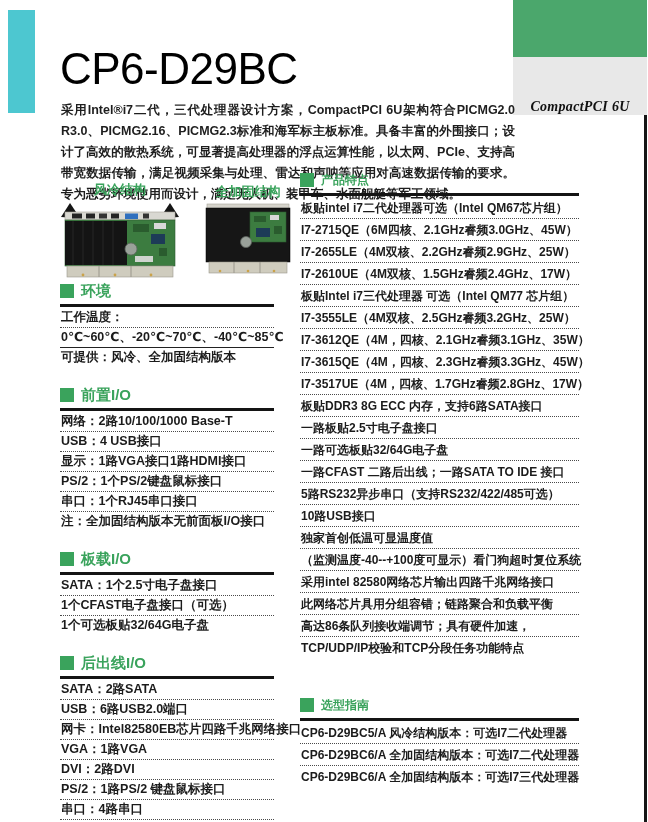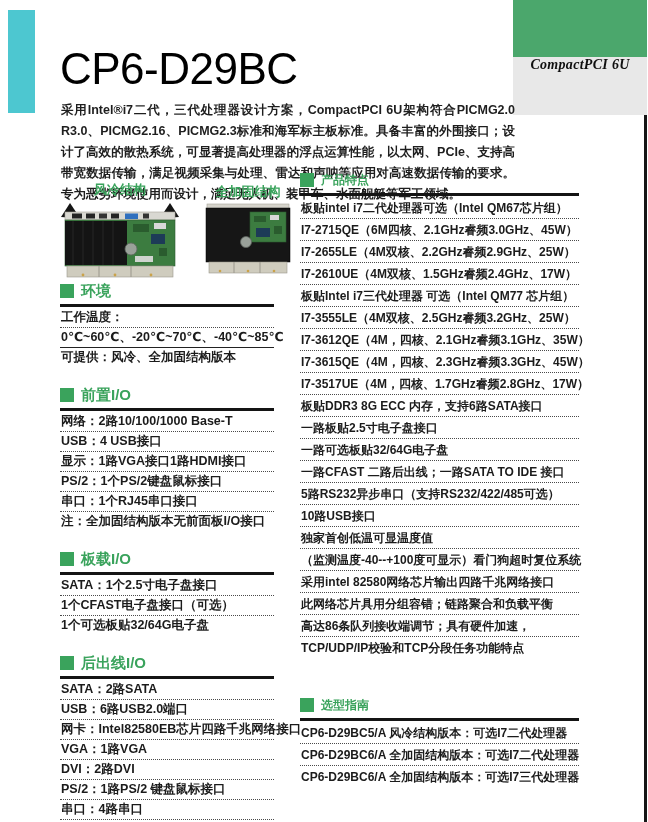--- a/index.html
+++ b/index.html
@@ -2,21 +2,21 @@
 <html><head>
 <meta charset="utf-8">
 <style>
   html,body{margin:0;padding:0;background:#ffffff;}
   body{font-family:"Liberation Sans","DejaVu Sans",sans-serif;}
   .page{position:relative;width:648px;height:822px;background:#fff;overflow:hidden;}
 
   .teal-bar{position:absolute;left:8px;top:10px;width:27px;height:103px;background:#4dc7d0;}
   .green-block{position:absolute;left:513px;top:0;width:134px;height:57px;background:#4ba76c;}
   .badge-band{position:absolute;left:513px;top:57px;width:134px;height:58px;background:#e8e8e8;
-              display:flex;align-items:flex-start;justify-content:center;}
+              display:flex;align-items:flex-end;justify-content:center;}
   .badge-band span{font-family:"Liberation Serif","DejaVu Serif",serif;font-style:italic;
               font-weight:bold;font-size:14px;color:#101010;letter-spacing:.3px;}
   .right-rule{position:absolute;left:644px;top:115px;width:3px;height:707px;background:#161616;}
 
   .title{position:absolute;left:60px;top:46px;margin:0;font-size:44px;font-weight:normal;
          color:#000;letter-spacing:-0.5px;line-height:1.05;}
   .intro{position:absolute;left:61px;top:100px;width:454px;margin:0;font-size:12.5px;
          line-height:21px;font-weight:600;color:#1e1e1e;text-align:justify;}
 
   .boards{position:absolute;left:58px;top:181px;width:236px;height:98px;}

